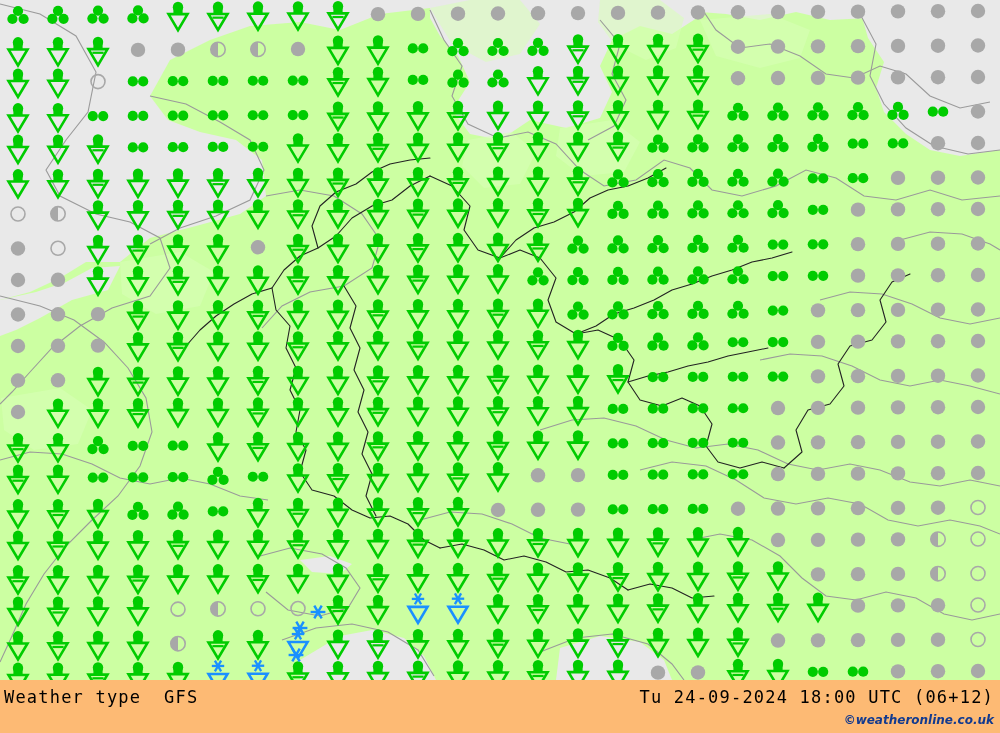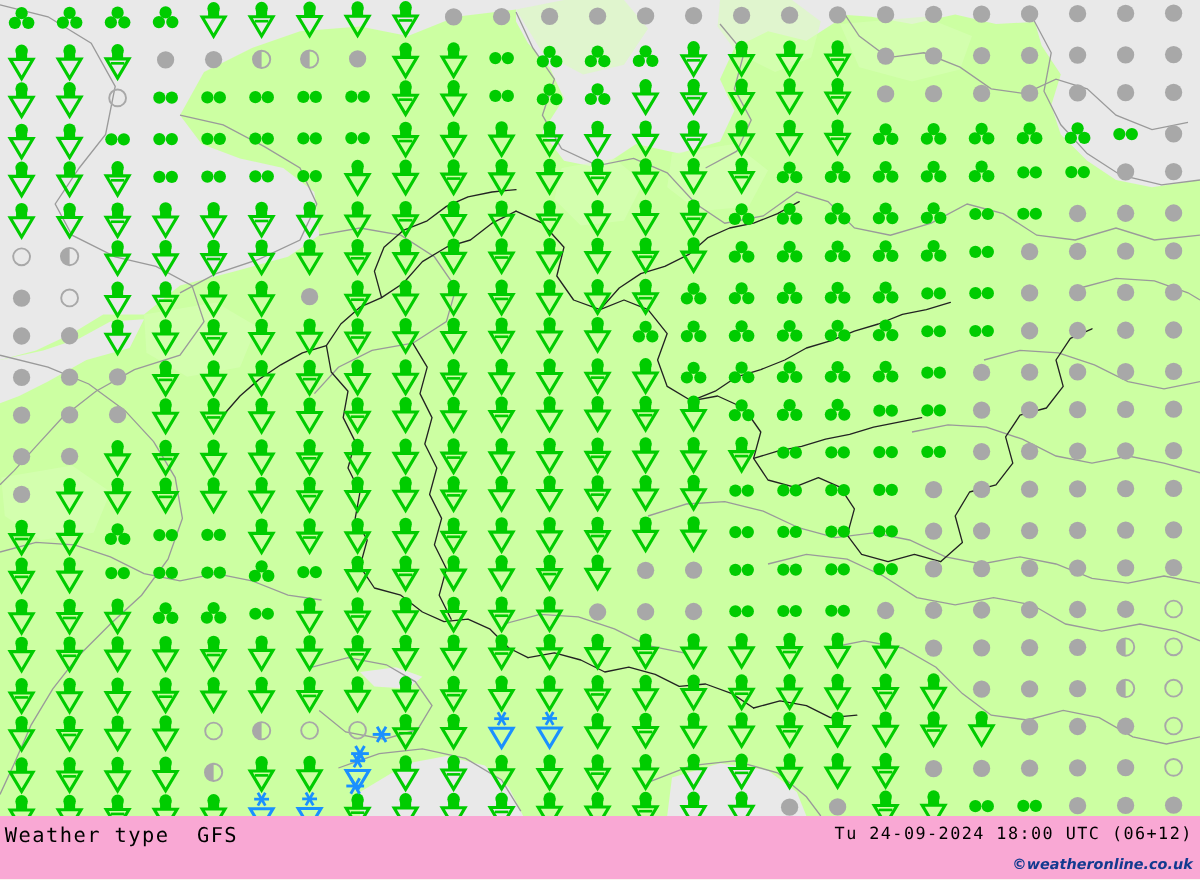--- a/index.html
+++ b/index.html
@@ -1,22 +1,22 @@
 <!DOCTYPE html>
 <html><head>
 <meta charset="utf-8">
 <style>
   html,body{margin:0;padding:0;background:#fff;}
   body{font-family:"DejaVu Sans Mono", monospace;}
   #app{position:relative;width:1000px;height:733px;overflow:hidden;background:#ffffff;}
   #map{position:absolute;left:0;top:0;width:1000px;height:680px;overflow:hidden;background:#ccffa2;}
   #map svg{position:absolute;left:0;top:0;}
-  #footer{position:absolute;left:0;top:680px;width:1000px;height:53px;background:#f9a8d4;}
+  #footer{position:absolute;left:0;top:680px;width:1000px;height:53px;background:#fdba74;}
   .foot-left{position:absolute;left:4px;top:7px;font-size:17px;letter-spacing:1.2px;color:#000;white-space:pre;}
-  .foot-right{position:absolute;right:6px;top:7px;font-size:14px;letter-spacing:1.2px;color:#000;white-space:pre;}
+  .foot-right{position:absolute;right:6px;top:7px;font-size:17px;letter-spacing:1.2px;color:#000;white-space:pre;}
   .foot-copy{position:absolute;right:6px;top:33px;font-size:12px;color:#123a8f;white-space:pre;font-family:"DejaVu Sans", sans-serif;font-weight:bold;font-style:italic;}
 </style>
 </head>
 <body>
 
 <div id="app">
 
   <div id="map">
     <svg id="geo" width="1000" height="680">
         <rect x="0" y="0" width="1000" height="680" fill="#ccffa2"></rect>

